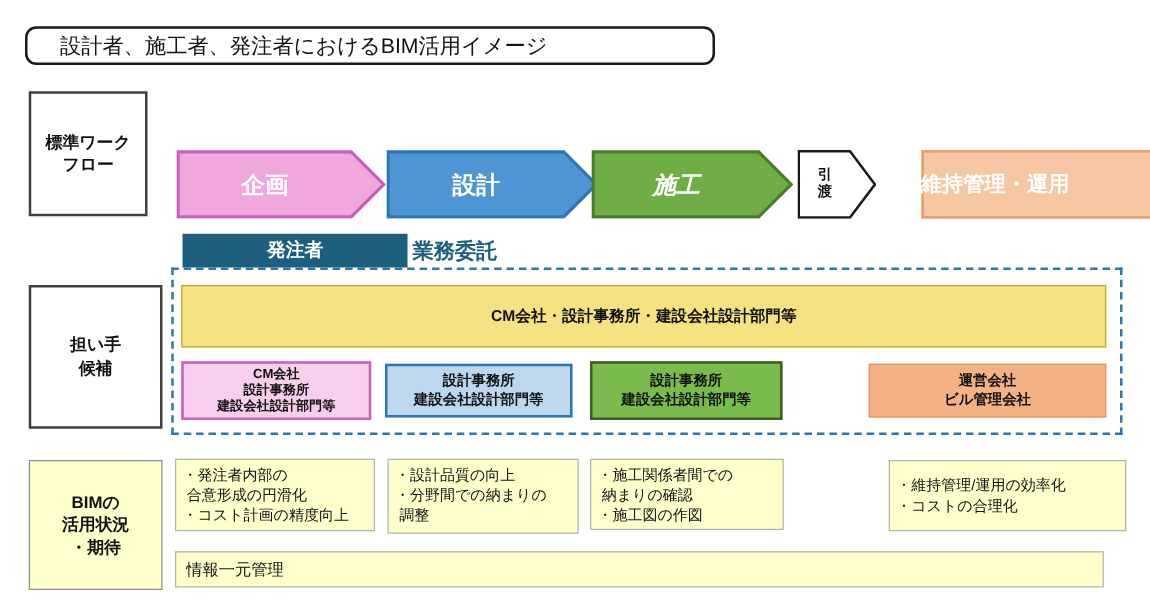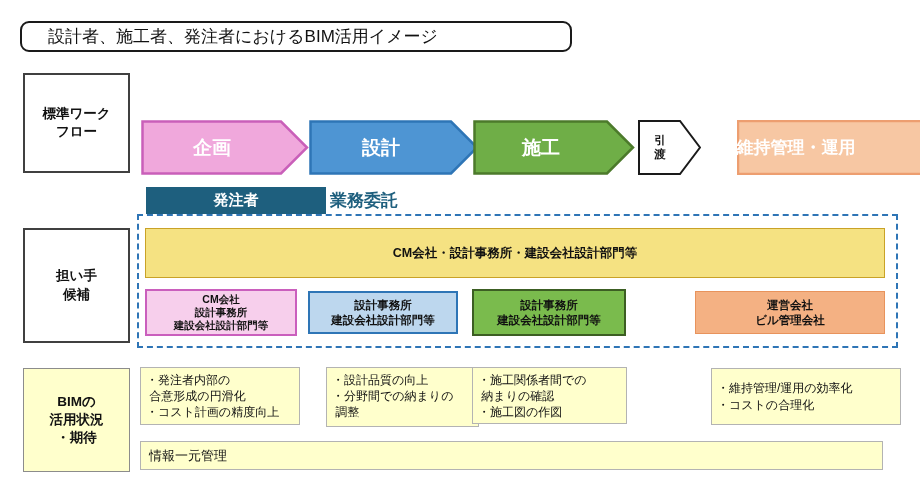--- a/index.html
+++ b/index.html
@@ -9,21 +9,21 @@
   .ml{white-space:pre-line;}
   .pw{white-space:pre-wrap;}
 
   
   .title-box{left:20px;top:21px;width:552px;height:31px;border:2px solid #1a1a1a;border-radius:9px;
     display:flex;align-items:center;padding-left:26px;font-size:17px;color:#111;}
 
   
   .rowlabel{border:2px solid #404040;background:#fff;display:flex;align-items:center;justify-content:center;
     text-align:center;font-weight:bold;font-size:13.5px;color:#111;line-height:1.35;}
-  .lbl-workflow{left:23px;top:73px;width:107px;height:100px;}
+  .lbl-workflow{left:23px;top:73px;width:95px;height:100px;}
   .lbl-actors{left:23px;top:228px;width:107px;height:115px;}
   .lbl-bim{left:23px;top:368px;width:107px;height:104px;background:#FFFFCC;border:1.5px solid #8c8c8c;}
 
   
   .arrow{position:absolute;}
   .arrow svg{display:block;}
   .arrow .alabel{position:absolute;top:0;display:flex;align-items:center;justify-content:center;
     font-weight:bold;color:#fff;text-align:center;}
 
   .banner-label{font-size:17.5px;letter-spacing:0.5px;}
@@ -46,21 +46,21 @@
   .cand{display:flex;align-items:center;justify-content:center;text-align:center;font-weight:bold;
     color:#111;line-height:1.3;}
   .cand-pink{left:145px;top:289px;width:152px;height:47px;background:#F7CFEC;border:2px solid #CA5FBD;font-size:10.5px;line-height:1.25;}
   .cand-blue{left:308px;top:291px;width:150px;height:43px;background:#BDD7EE;border:2px solid #2E75B6;font-size:11.5px;}
   .cand-green{left:472px;top:289px;width:154px;height:47px;background:#7ABB4D;border:2.5px solid #3C5E23;font-size:11.5px;}
   .cand-orange{left:695px;top:291px;width:190px;height:43px;background:#F4B183;border:1.5px solid #E8935C;font-size:11.5px;}
 
   
   .note{background:#FFFFCC;border:1px solid #B3B3B3;font-size:12px;color:#111;line-height:1.34;padding:4px 5px;}
   .note-1{left:140px;top:367px;width:160px;height:58px;}
-  .note-2{left:326px;top:367px;width:153px;height:60px;}
+  .note-2{left:310px;top:367px;width:153px;height:60px;}
   .note-3{left:472px;top:367px;width:155px;height:57px;}
   .note-4{left:695px;top:368px;width:190px;height:57px;display:flex;align-items:center;margin-left:16px;}
   .note-info{left:140px;top:441px;width:743px;height:29px;display:flex;align-items:center;padding:0 16px 0 8px;font-size:13px;}
 </style>
 </head>
 <body>
 
 <div class="canvas">
 
   <div class="abs title-box">
@@ -80,21 +80,21 @@
     <div class="alabel phase-label" style="left:0;width:142px;height:55px;">企画</div>
   </div>
 
   <div class="arrow" style="left:309px;top:120px;width:170px;height:55px;">
     <svg width="170" height="55">
       <polygon points="1.5,1.5 142,1.5 168,27.5 142,53.5 1.5,53.5" fill="#4E95D3" stroke="#2E75B6" stroke-width="2.5"></polygon>
     </svg>
     <div class="alabel phase-label" style="left:0;width:144px;height:55px;">設計</div>
   </div>
 
-  <div class="arrow" style="left:473px;top:120px;width:162px;height:68px;">
+  <div class="arrow" style="left:473px;top:120px;width:162px;height:68px;font-style:italic;">
     <svg width="162" height="55">
       <polygon points="1.5,1.5 134,1.5 160,27.5 134,53.5 1.5,53.5" fill="#6FAE47" stroke="#4C7A2B" stroke-width="2.5"></polygon>
     </svg>
     <div class="alabel phase-label" style="left:0;width:136px;height:55px;">施工</div>
   </div>
 
   <div class="arrow" style="left:638px;top:120px;width:63px;height:55px;">
     <svg width="63" height="55">
       <polygon points="1,1 42,1 62,27.5 42,54 1,54" fill="#FFFFFF" stroke="#1A1A1A" stroke-width="2"></polygon>
     </svg>

